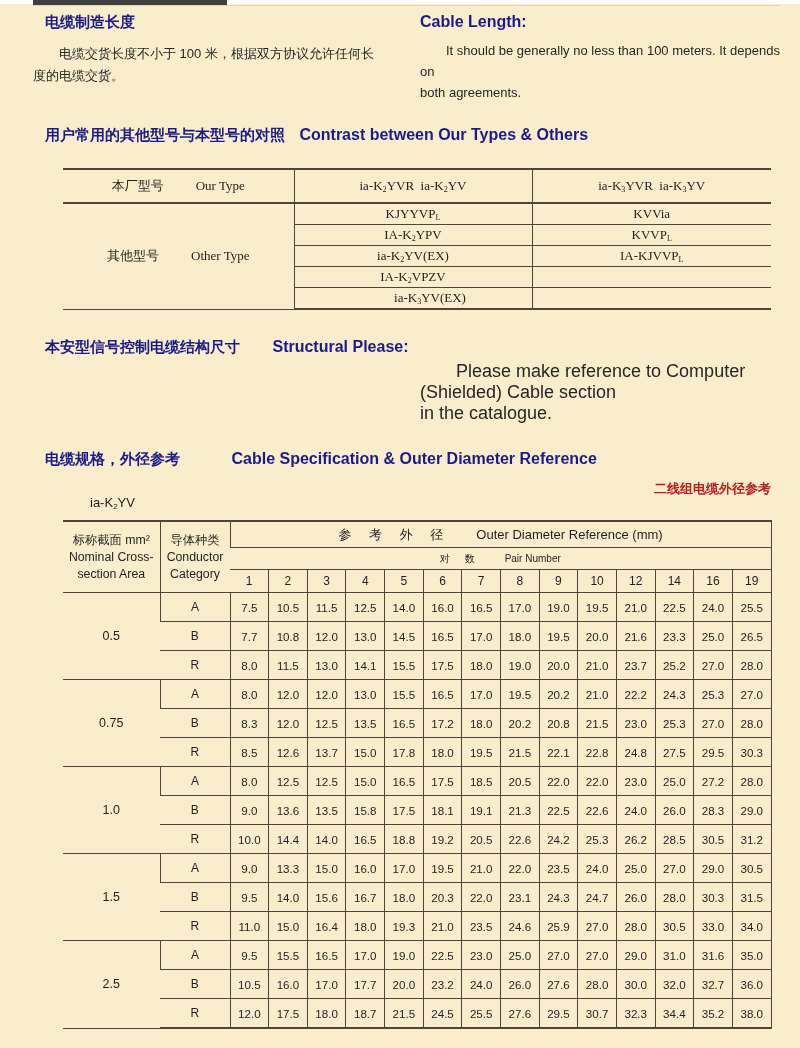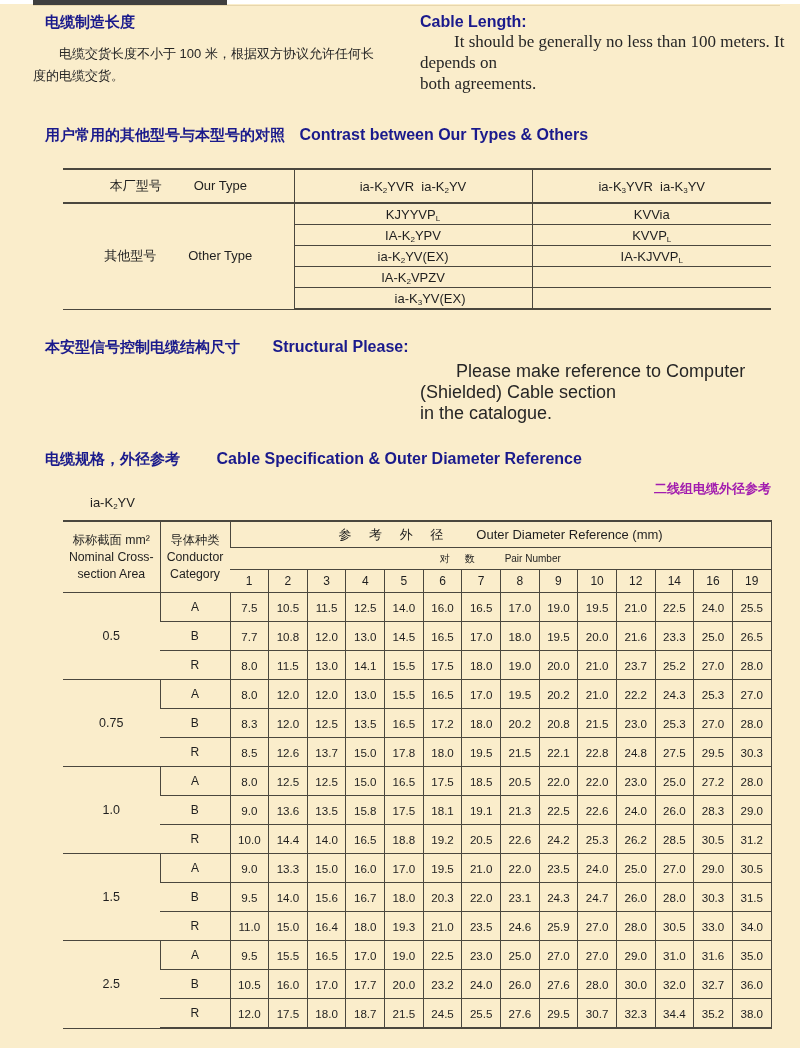--- a/index.html
+++ b/index.html
@@ -20,21 +20,21 @@
   .abs{position:absolute;}
   .h-zh{font-weight:bold;color:#1A1A8C;font-size:15px;padding-left:12px;}
   .h-en{font-weight:bold;color:#1A1A8C;font-size:16px;}
   .para{font-size:13px;line-height:22px;color:#262626;white-space:pre-line;}
   .indent2{text-indent:2em;}
   .sub, sub{font-size:0.62em;vertical-align:-0.28em;line-height:0;}
 
   
   table{border-collapse:collapse;table-layout:fixed;}
   .ct{width:708px;border-top:2.5px solid #4a473e;}
-  .ct td{padding:0;text-align:center;vertical-align:middle;font-size:13px;color:#1f1f1f;}
+  .ct td{padding:0;text-align:center;vertical-align:middle;font-size:13px;color:#1f1f1f;font-family:Liberation Serif, serif;}
   .ct .hdr td{height:32px;border-bottom:2px solid #4a473e;}
   .ct tbody td{height:20px;border-bottom:1.5px solid #4a473e;}
   .ct tbody tr:last-child td{border-bottom:2.5px solid #4a473e;padding-left:34px;}
   .ct-label{font-size:13.5px;}
   .ct-label .lab-en{margin-left:32px;font-size:13px;}
   .ct-cell{border-left:1.5px solid #4a473e;white-space:pre;}
 
   
   .sp{width:708px;border-top:2.5px solid #4a473e;}
   .sp td{padding:0;text-align:center;vertical-align:middle;color:#1f1f1f;}
@@ -47,39 +47,39 @@
   .sp-pair{height:21px;font-size:10px;border-bottom:1.5px solid #4a473e;}
   .sp-pair .zh{letter-spacing:6px;}
   .sp-pair .en{margin-left:24px;letter-spacing:0;}
   .sp-pairnum{height:22px;font-size:12px;border-bottom:1.5px solid #4a473e;}
   .sp tbody td{height:28px;border-bottom:1.5px solid #4a473e;}
   .sp tbody tr:last-child td{border-bottom:2.5px solid #4a473e;}
   .sp-size{font-size:12.5px;}
   .sp-cat{font-size:12px;}
   .sp-val{font-size:11.6px;}
 
-  .note-strong{font-weight:bold;color:#a21caf;}
+  .note-strong{font-weight:bold;color:#b91c1c;}
 </style>
 </head>
 <body>
 
 <div class="page">
 
   <div class="top-white"></div>
   <div class="top-dark"></div>
   <div class="top-tan"></div>
 
   <div class="abs" style="left:33px;top:13px;width:376px;">
     <div class="h-zh">电缆制造长度</div>
     <div class="para indent2" style="margin-top:11px;">电缆交货长度不小于 100 米，根据双方协议允许任何长
 度的电缆交货。</div>
   </div>
   <div class="abs" style="left:420px;top:13px;width:372px;">
     <div class="h-en">Cable Length:</div>
-    <div class="para indent2" style="font-size:17px;line-height:21px;font-family:Liberation Serif, serif;">It should be generally no less than 100 meters. It depends on
+    <div class="para indent2" style="margin-top:9px;font-size:13px;line-height:21px;">It should be generally no less than 100 meters. It depends on
 both agreements.</div>
   </div>
 
   <div class="abs" style="left:33px;top:126px;">
     <span class="h-zh">用户常用的其他型号与本型号的对照</span>
     <span class="h-en" style="margin-left:10px;">Contrast between Our Types &amp; Others</span>
   </div>
 
   <table class="ct abs" style="left:63px;top:168px;">
     <colgroup>
@@ -123,21 +123,21 @@
 
   <div class="abs" style="left:33px;top:338px;">
     <span class="h-zh">本安型信号控制电缆结构尺寸</span>
     <span class="h-en" style="margin-left:28px;">Structural Please:</span>
   </div>
   <div class="abs para" style="left:420px;top:361px;width:372px;font-size:18px;line-height:21px;text-indent:2em;">Please make reference to Computer (Shielded) Cable section
 in the catalogue.</div>
 
   <div class="abs" style="left:33px;top:450px;">
     <span class="h-zh">电缆规格，外径参考</span>
-    <span class="h-en" style="margin-left:32px;">Cable Specification &amp; Outer Diameter Reference</span>
+    <span class="h-en" style="margin-left:47px;">Cable Specification &amp; Outer Diameter Reference</span>
   </div>
 
   <div class="abs" style="left:90px;top:495px;font-size:13px;color:#1f1f1f;">ia-K<sub>2</sub>YV</div>
   <div class="abs note-strong" style="right:29px;top:480px;font-size:13px;">二线组电缆外径参考</div>
 
   <table class="sp abs" style="left:63px;top:520px;">
     <colgroup id="spec-colgroup">
       <col style="width:97px">
         <col style="width:70px">
     <col style="width: 38.6429px;">

